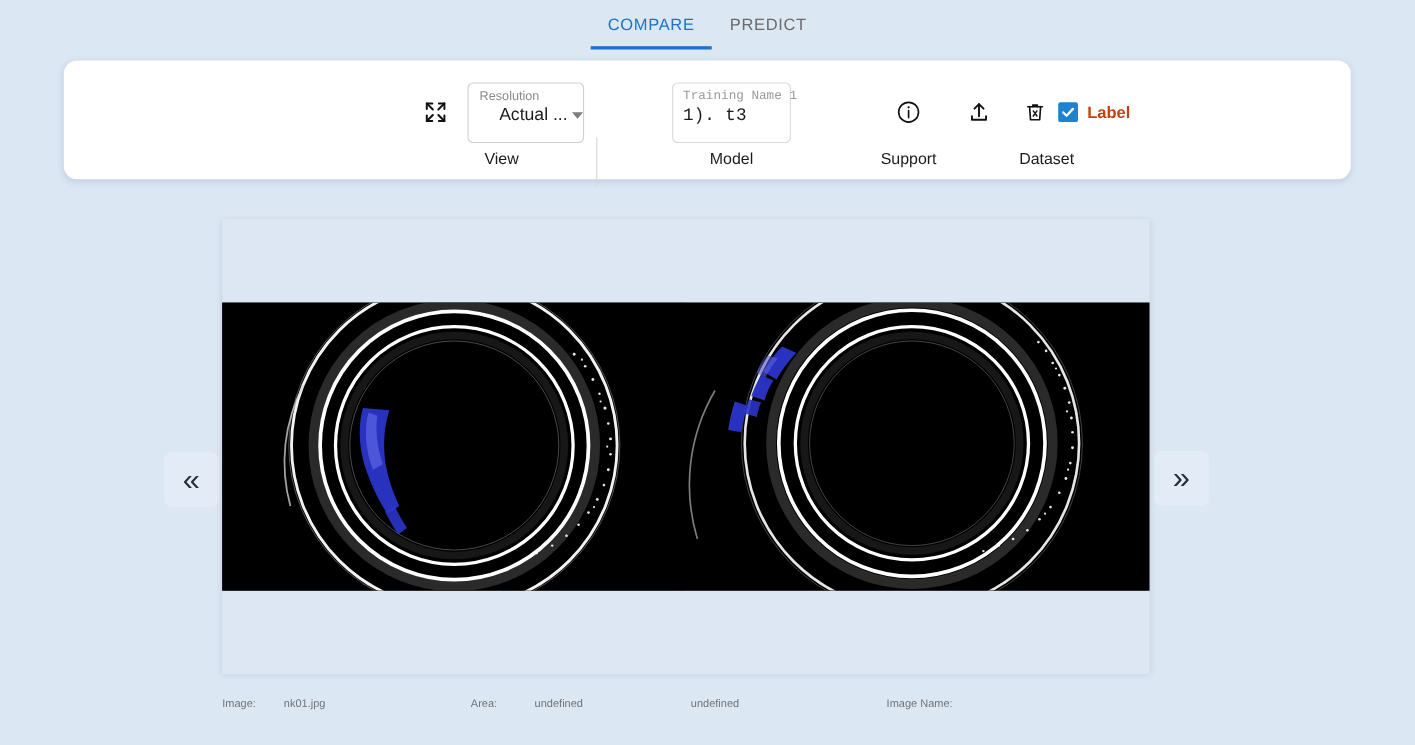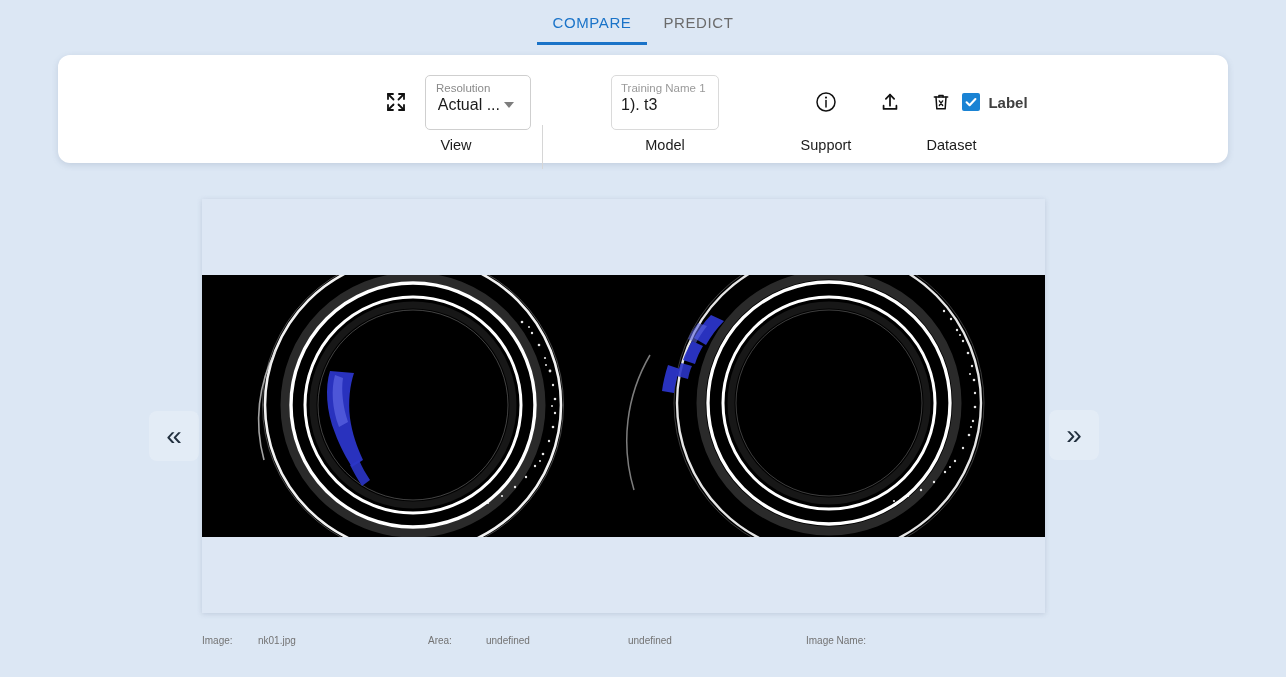--- a/index.html
+++ b/index.html
@@ -115,21 +115,21 @@
   .icon-btn svg { display: block; }
 
   
   .select-box {
     position: relative;
     width: 106px;
     height: 55px;
     border: 1px solid #cfcfcf;
     border-radius: 5px;
     box-sizing: border-box;
-    padding: 6px 16px 0 10px;
+    padding: 6px 0 0 10px;
     cursor: pointer;
     background: #fff;
   }
   .select-label {
     font-size: 11.5px;
     color: #8a8a8a;
     line-height: 13px;
   }
   .select-value-row {
     display: flex;
@@ -189,21 +189,21 @@
     border-radius: 2px;
     background: #1a83d4;
     display: flex;
     align-items: center;
     justify-content: center;
     flex: none;
   }
   .check-label {
     font-size: 15px;
     font-weight: bold;
-    color: #404040;
+    color: #c2410c;
   }
 
   
   .viewer-panel {
     position: absolute;
     left: 202px;
     top: 199px;
     width: 843px;
     height: 414px;
     background: #dde7f4;
@@ -300,21 +300,21 @@
           <div class="select-value-row">
             <div class="select-value">Actual ...</div>
             <div class="caret"></div>
           </div>
         </div>
       </div>
       <div class="group-label">View</div>
     </div>
 
     <div class="group group-model">
-      <div class="group-row" style="gap:8px;">
+      <div class="group-row" style="gap:8px;font-family:Liberation Mono, monospace;">
         <div class="field">
           <div class="field-label">Training Name 1</div>
           <div class="field-value">1). t3</div>
         </div>
       </div>
       <div class="group-label">Model</div>
     </div>
 
     <div class="group group-support">
       <div class="group-row">

